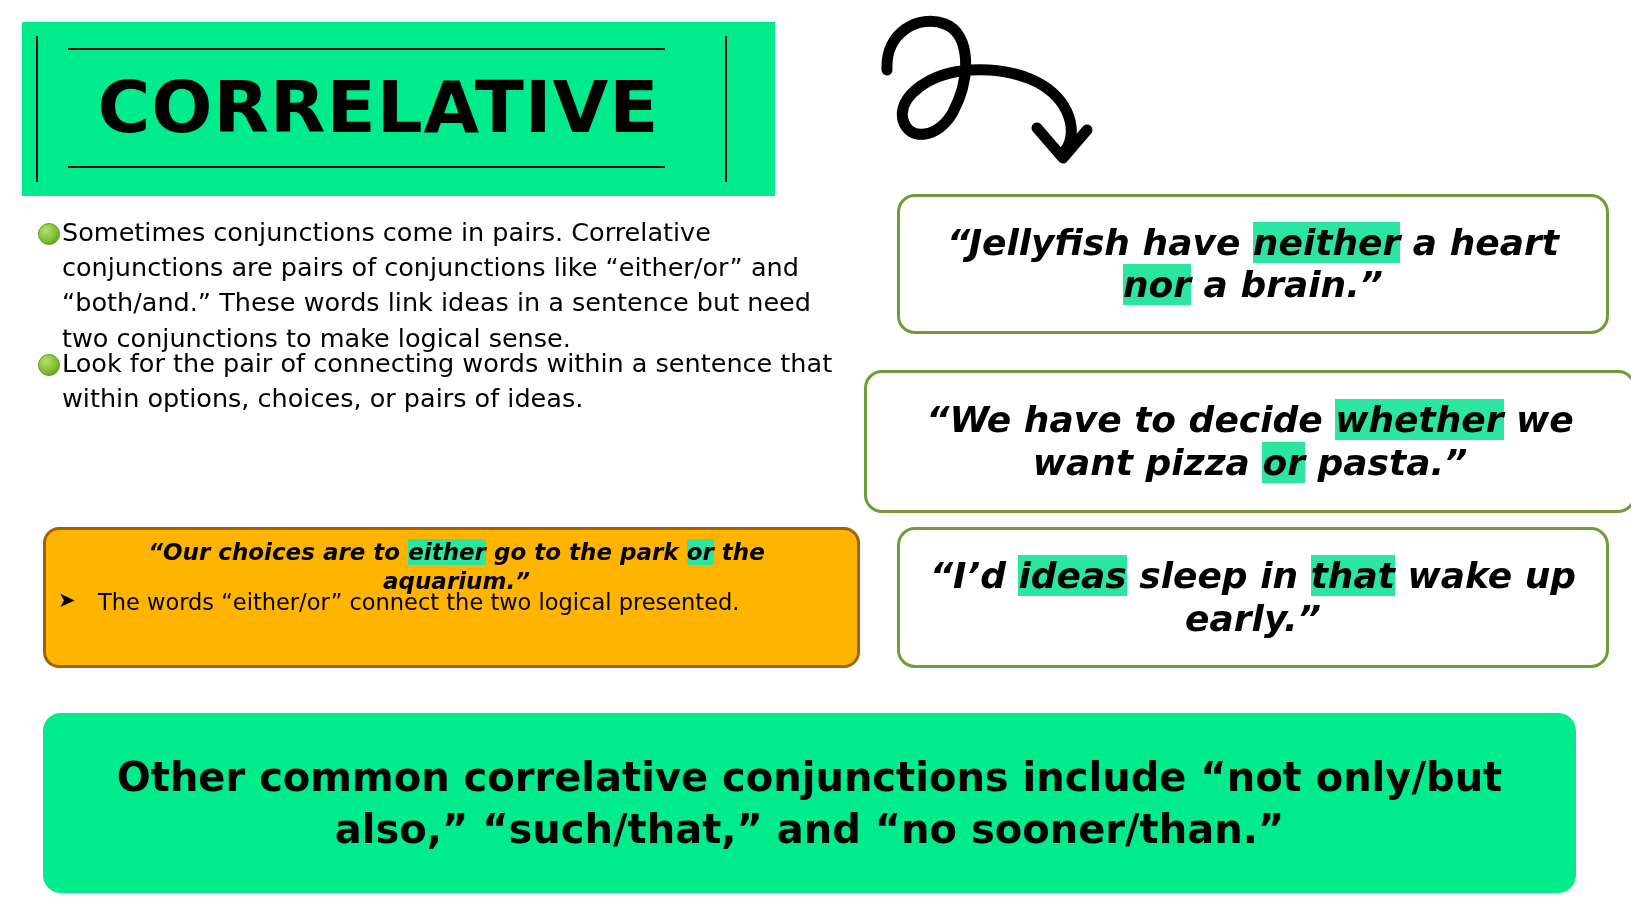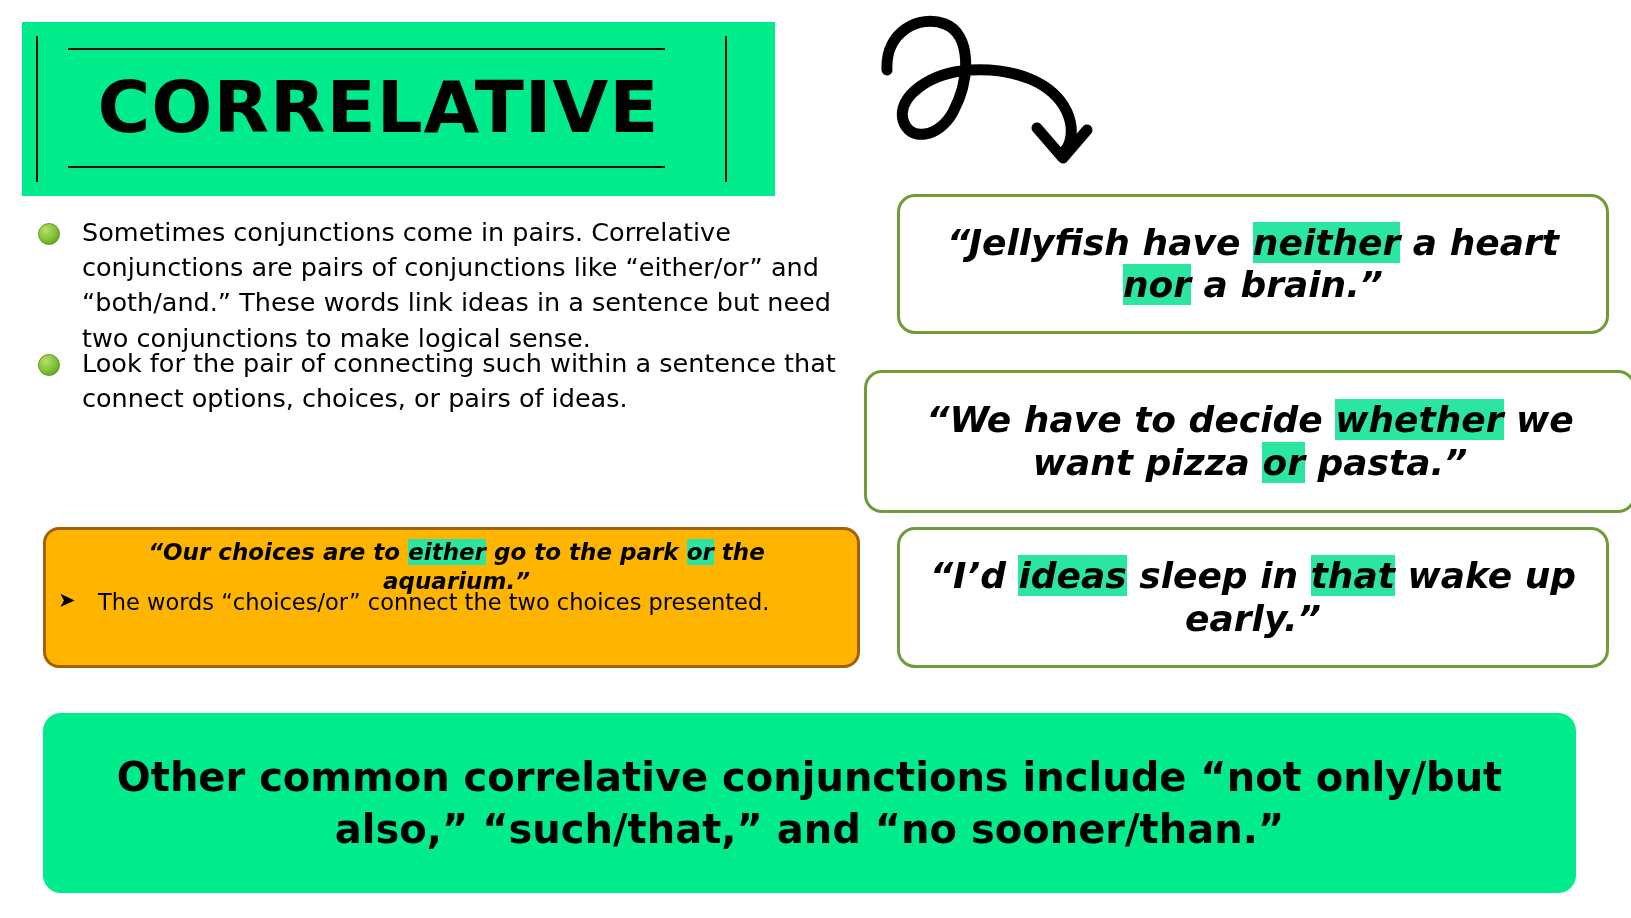--- a/index.html
+++ b/index.html
@@ -89,21 +89,21 @@
     left: 0;
     top: 8px;
     width: 22px;
     height: 22px;
     border-radius: 50%;
     background: radial-gradient(circle at 35% 30%, #b6e06a 0%, #7fbf35 55%, #4f8a16 100%);
     border: 1px solid #5f9c1d;
     box-sizing: border-box;
   }
   .bullet-text {
-    margin-left: 44px;
+    margin-left: 24px;
     font-size: 25.5px;
     line-height: 1.38;
     color: #000;
   }
 
   
   .orange-box {
     position: absolute;
     left: 43px;
     top: 527px;
@@ -212,28 +212,28 @@
   </svg>
 </div>
 
 <div class="bullets">
   <div class="bullet-row">
     <span class="bullet-dot"></span>
     <div class="bullet-text">Sometimes conjunctions come in pairs. Correlative conjunctions are pairs of conjunctions like “either/or” and “both/and.” These words link ideas in a sentence but need two conjunctions to make logical sense.</div>
   </div>
   <div class="bullet-row" style="margin-top:-12px;">
     <span class="bullet-dot"></span>
-    <div class="bullet-text">Look for the pair of connecting such within a sentence that connect options, choices, or pairs of ideas.</div>
+    <div class="bullet-text">Look for the pair of connecting words within a sentence that within options, choices, or pairs of ideas.</div>
   </div>
 </div>
 
 <div class="orange-box">
   <div class="orange-quote">“Our choices are to <span class="hl" style="background:#2BE6A0">either</span> go to the park <span class="hl" style="background:#2BE6A0">or</span> the aquarium.”</div>
   <div class="arrow-marker">➤</div>
-  <div class="orange-sub">The words “choices/or” connect the two choices presented.</div>
+  <div class="orange-sub">The words “either/or” connect the two logical presented.</div>
 </div>
 
 <div class="quote-card" id="card1">
   <div class="qtext">“Jellyfish have <span class="hl" style="background:#2BE6A0">neither</span> a heart <span class="hl" style="background:#2BE6A0">nor</span> a brain.”</div>
 </div>
 <div class="quote-card" id="card2">
   <div class="qtext">“We have to decide <span class="hl" style="background:#2BE6A0">whether</span> we want pizza <span class="hl" style="background:#2BE6A0">or</span> pasta.”</div>
 </div>
 <div class="quote-card" id="card3">
   <div class="qtext">“I’d <span class="hl" style="background:#2BE6A0">ideas</span> sleep in <span class="hl" style="background:#2BE6A0">that</span> wake up early.”</div>

